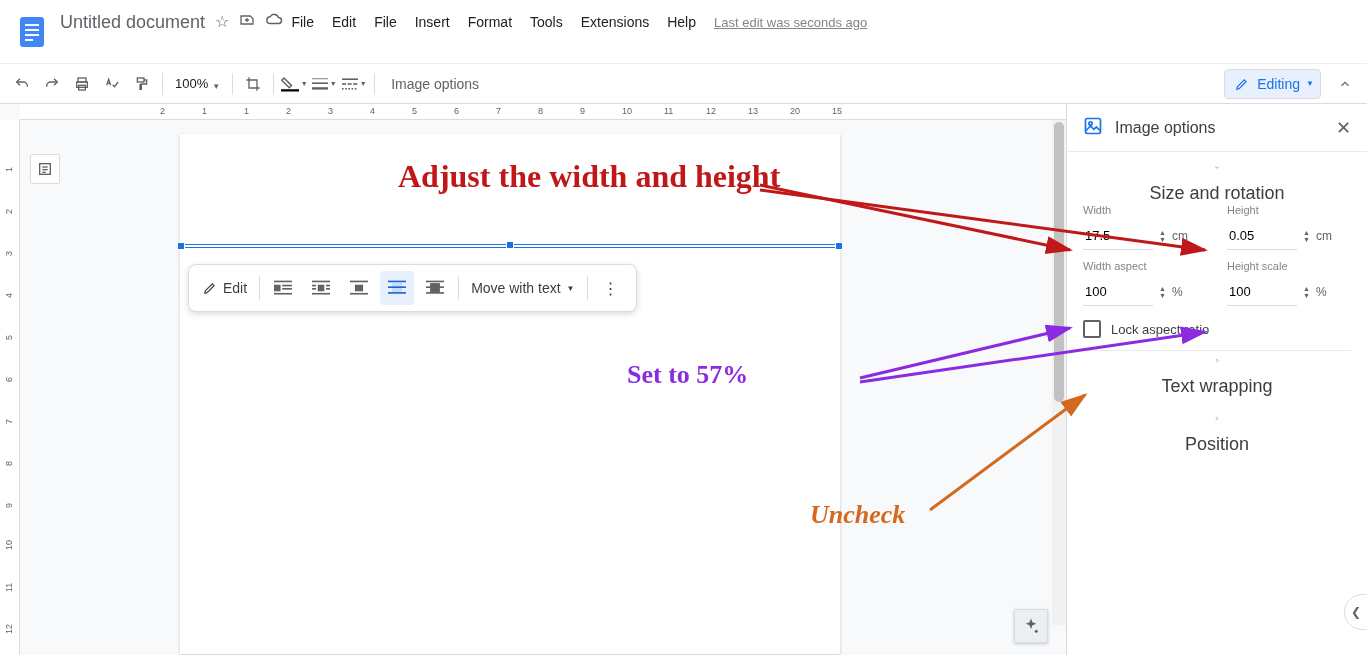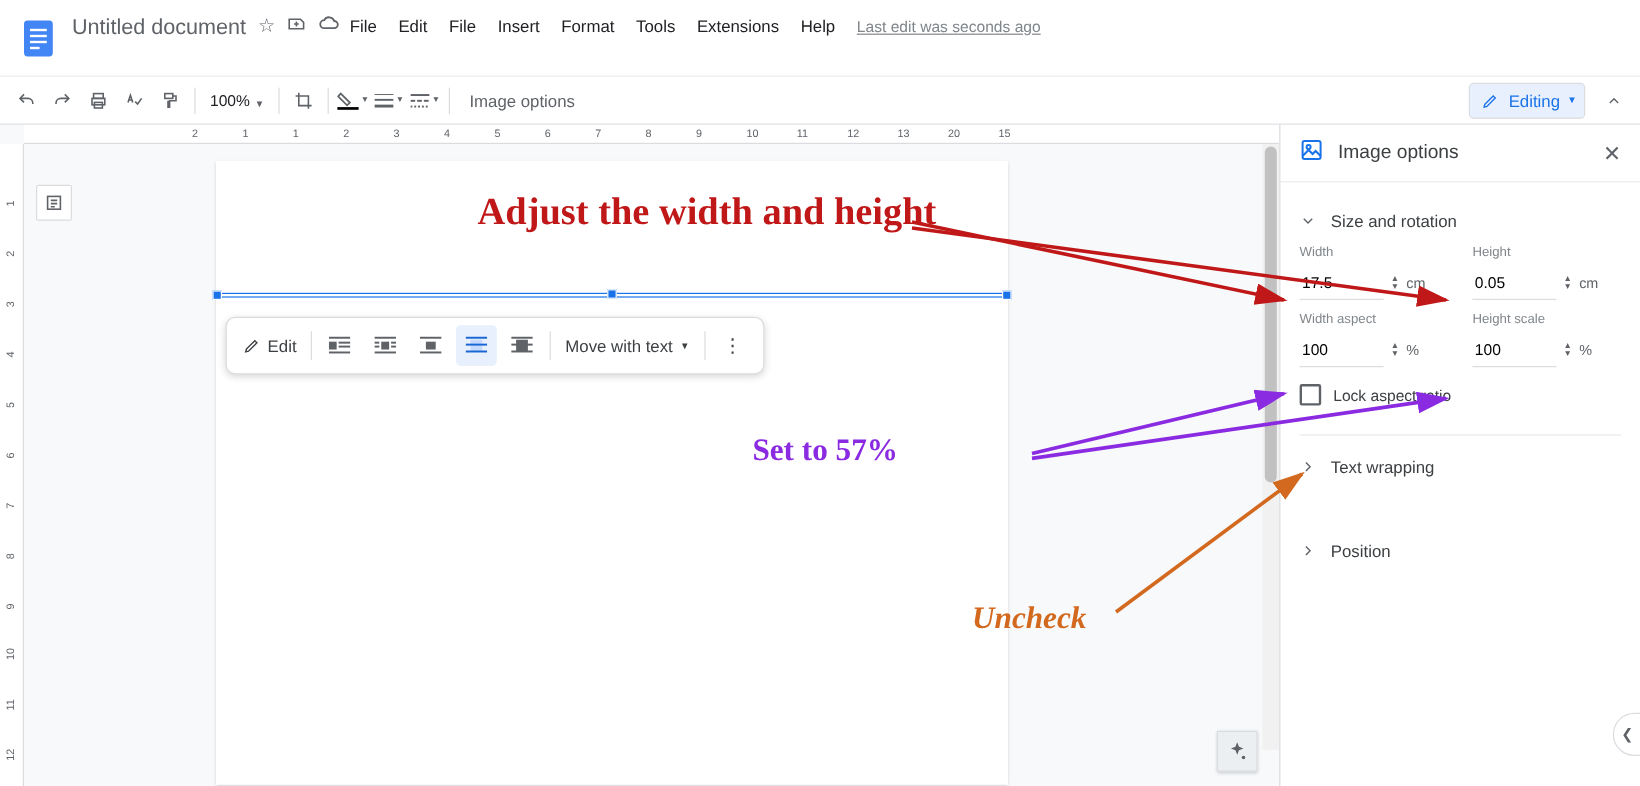--- a/index.html
+++ b/index.html
@@ -62,33 +62,33 @@
 .explore-btn { position:absolute; right:18px; bottom:12px; width:34px; height:34px; background:#eceff1; border:1px solid #dadce0; display:flex;align-items:center;justify-content:center; cursor:pointer; color:#5f6368; box-shadow:0 1px 3px rgba(0,0,0,.2); }
 .show-side { position:absolute; right:-1px; top:490px; width:24px; height:36px; background:#fff; border:1px solid #dadce0; border-radius:20px 0 0 20px; display:flex;align-items:center;justify-content:center; cursor:pointer; color:#5f6368; font-size:12px; }
 
 
 .sidepanel { width:300px; background:#fff; display:flex; flex-direction:column; }
 .sp-header { display:flex; align-items:center; height:48px; padding:0 16px; border-bottom:1px solid #e8eaed; gap:12px; }
 .sp-header .icn { color:#1a73e8; }
 .sp-title { font-size:16px; color:#3c4043; flex:1; }
 .sp-close { cursor:pointer; color:#5f6368; font-size:18px; }
 .sp-body { padding:12px 16px; overflow:auto; }
-.sp-section-hdr { display:flex; align-items:center; gap:12px; height:40px; cursor:pointer; color:#3c4043; font-size:14px; font-weight:500; }
+.sp-section-hdr { display:flex; align-items:center; gap:12px; height:40px; cursor:pointer; color:#3c4043; font-size:18px; font-weight:500;flex-direction:column; }
 .sp-sub { font-size:12px; color:#5f6368; margin:8px 0 6px 0; }
 .sp-row { display:flex; gap:20px; margin-bottom:10px; }
 .sp-field { flex:1; }
 .sp-label { font-size:11px; color:#80868b; margin-bottom:6px; }
 .sp-input-wrap { display:flex; align-items:center; gap:6px; }
 .sp-input { width:70px; height:28px; border:none; border-bottom:1px solid #dadce0; font-size:13px; padding:0 2px; outline:none; }
 .sp-spin { display:flex; flex-direction:column; font-size:7px; color:#5f6368; cursor:pointer; line-height:7px; }
 .sp-unit { font-size:12px; color:#5f6368; }
 .sp-check-row { display:flex; align-items:center; gap:10px; margin-top:14px; }
 .sp-checkbox { width:18px; height:18px; border:2px solid #5f6368; border-radius:2px; cursor:pointer; }
 .sp-check-label { font-size:13px; color:#3c4043; }
-.sp-collapsed { border-top:1px solid #e8eaed; margin-top:24px; padding-top:6px; }
+.sp-collapsed { border-top:1px solid #e8eaed; margin-top:12px; padding-top:6px; }
 
 
 .anno { position:absolute; pointer-events:none; font-family: "Comic Sans MS", "Segoe Script", cursive; font-weight:600; }
 .anno.red { color:#c01818; font-size:32px; }
 .anno.purple { color:#8a2be2; font-size:26px; }
 .anno.orange { color:#d2691e; font-size:26px; font-style:italic; }
 svg.arrow { position:absolute; pointer-events:none; overflow:visible; }
 </style>
 </head>
 <body>

